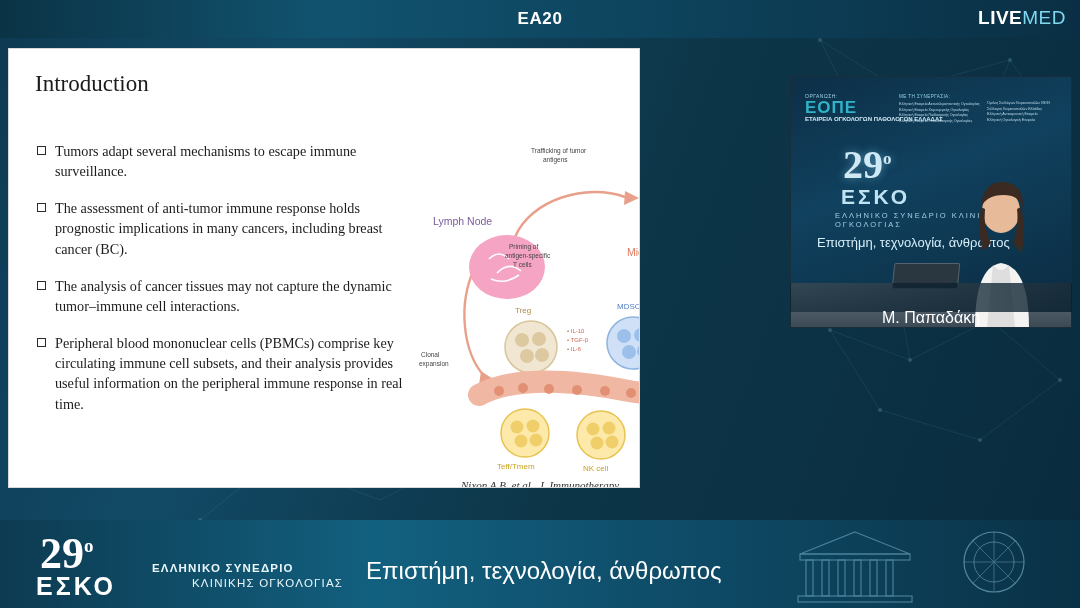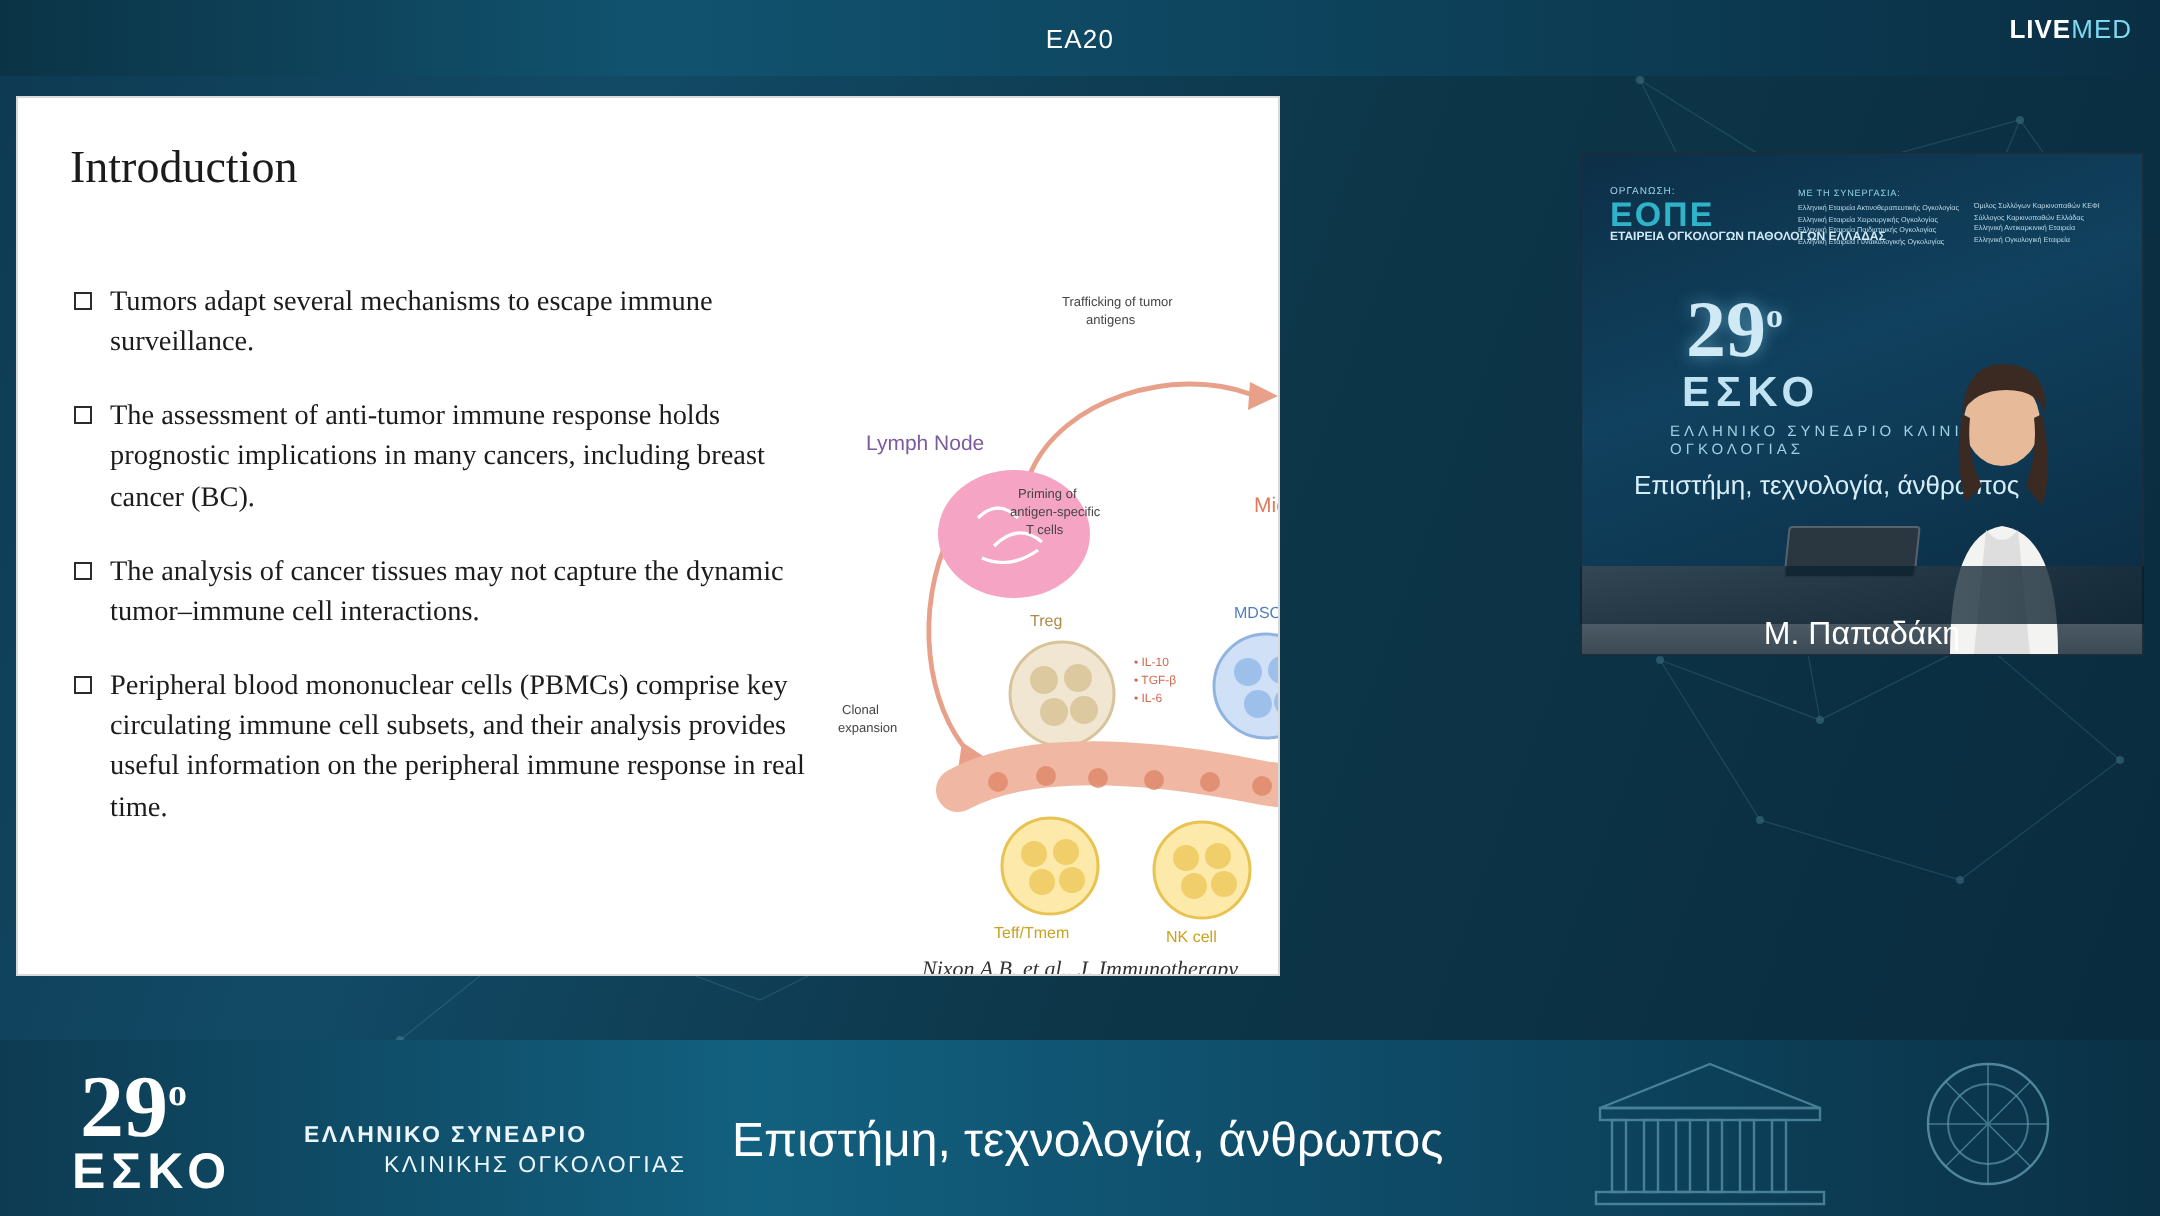--- a/index.html
+++ b/index.html
@@ -22,25 +22,25 @@
     pointer-events: none;
   }
   
   .topbar {
     position: absolute; top: 0; left: 0; width: 1080px; height: 38px;
     background: linear-gradient(90deg, #0b3346 0%, #11536f 30%, #0e4660 55%, #0a2f44 100%);
     display: flex; align-items: center; justify-content: center;
     z-index: 5;
   }
   .topbar .code {
-    color: #ffffff; font-size: 13px; font-weight: normal; letter-spacing: 0.6px;
+    color: #ffffff; font-size: 17px; font-weight: bold; letter-spacing: 0.6px;
   }
   .brand {
     position: absolute; right: 14px; top: 7px;
-    font-size: 13px; letter-spacing: 0.5px; font-weight: bold;
+    font-size: 19px; letter-spacing: 0.5px; font-weight: bold;
     color: #ffffff;
     z-index: 6;
   }
   .brand .med { color: #7fd8ef; font-weight: normal; }
 
   
   .slide {
     position: absolute; left: 8px; top: 48px;
     width: 632px; height: 440px;
     background: #ffffff;

